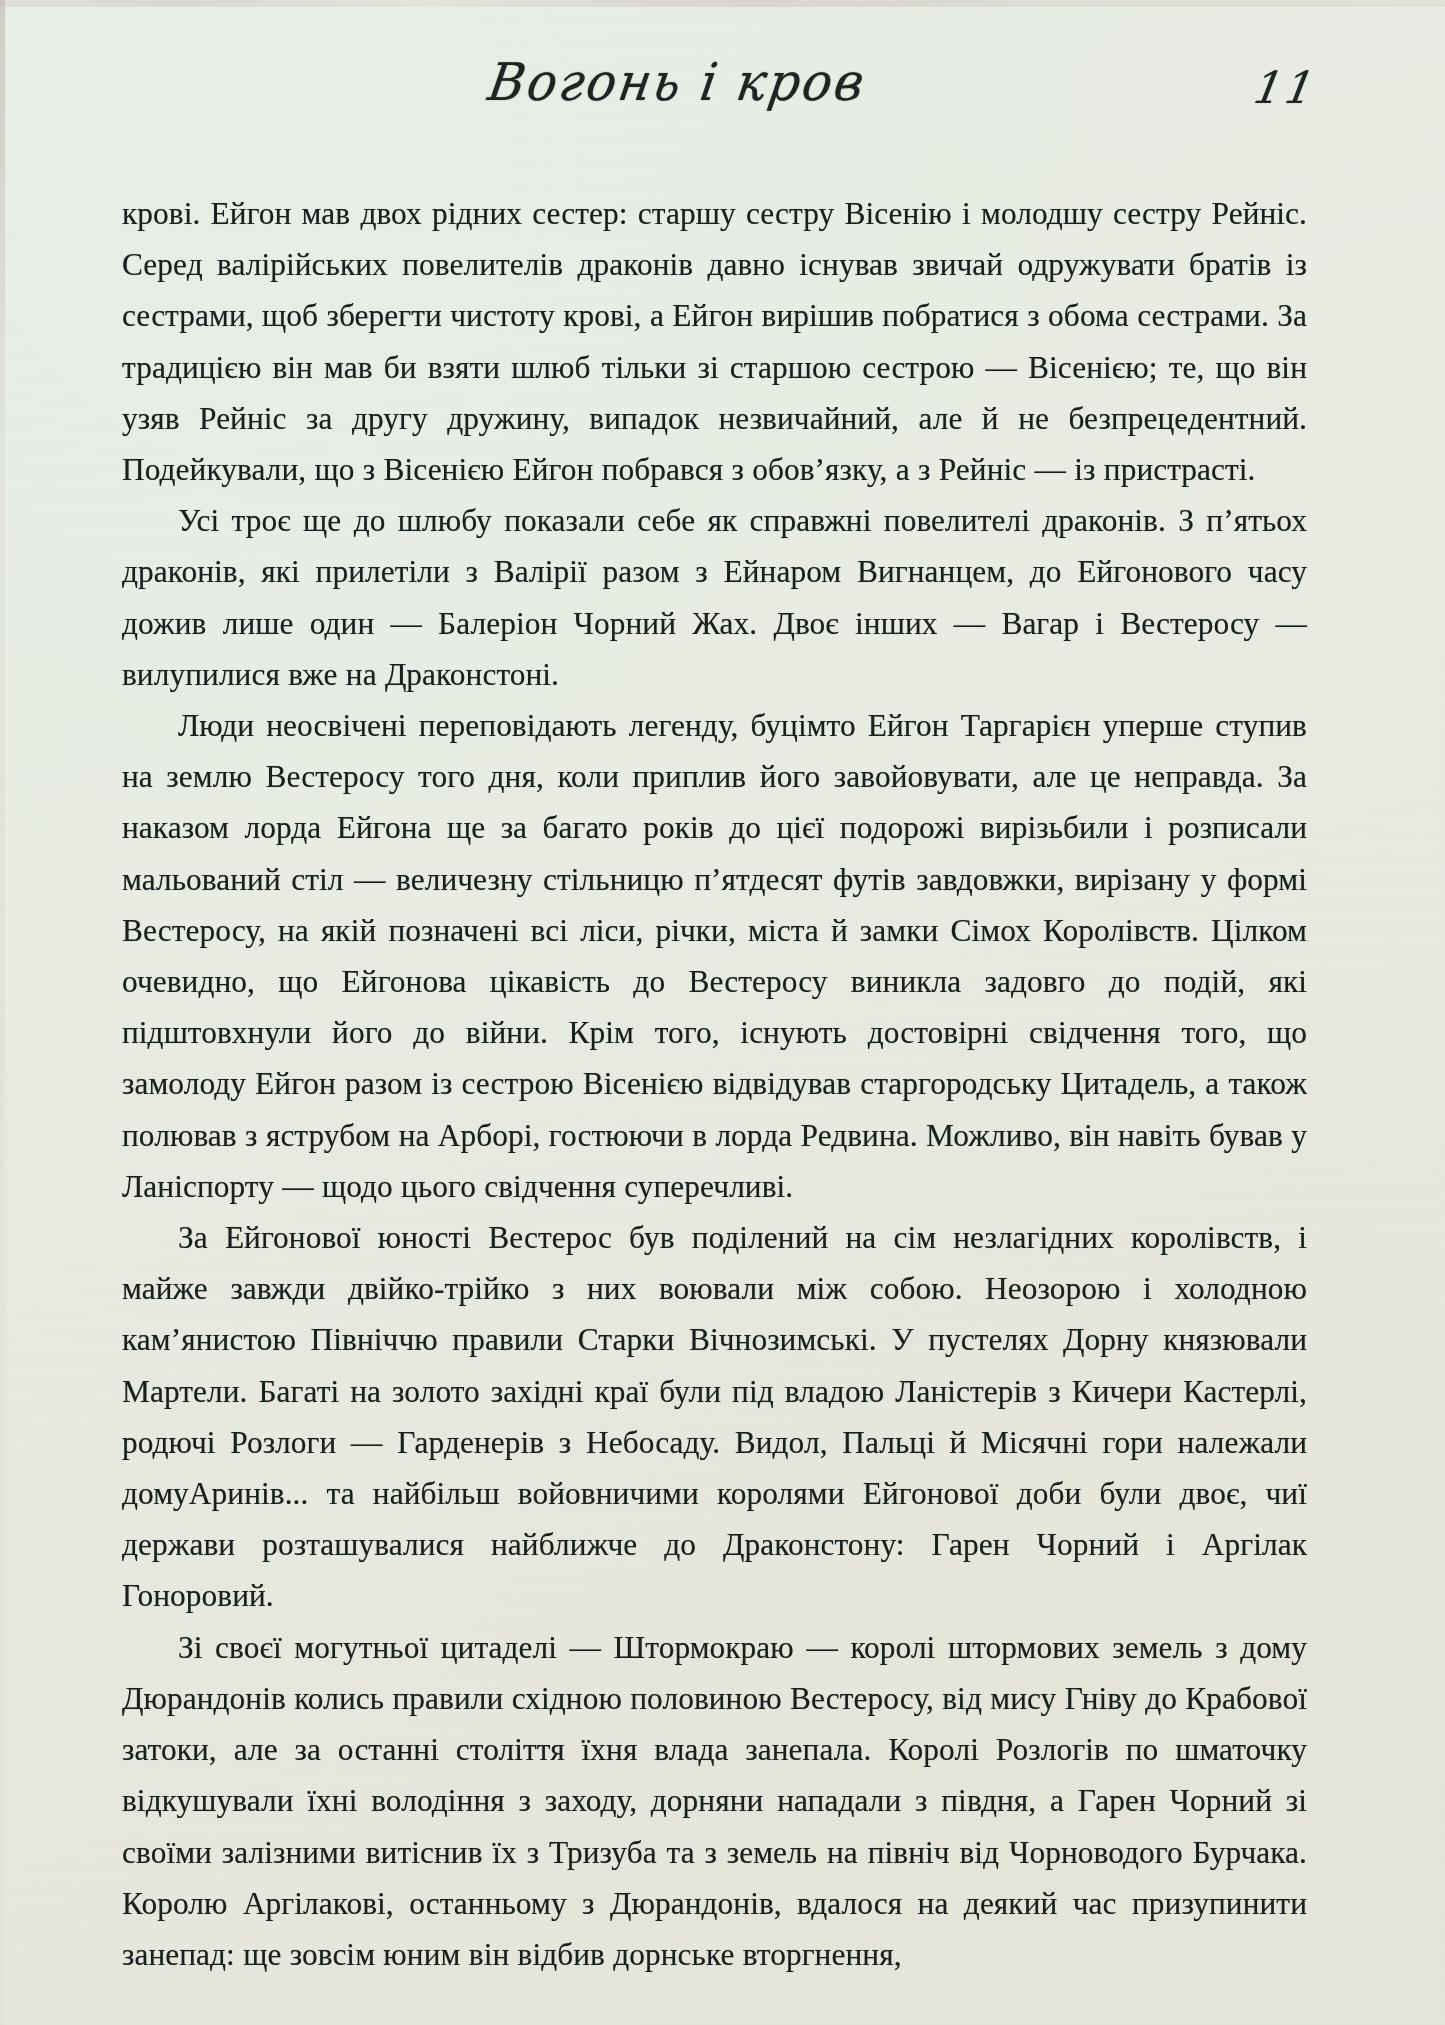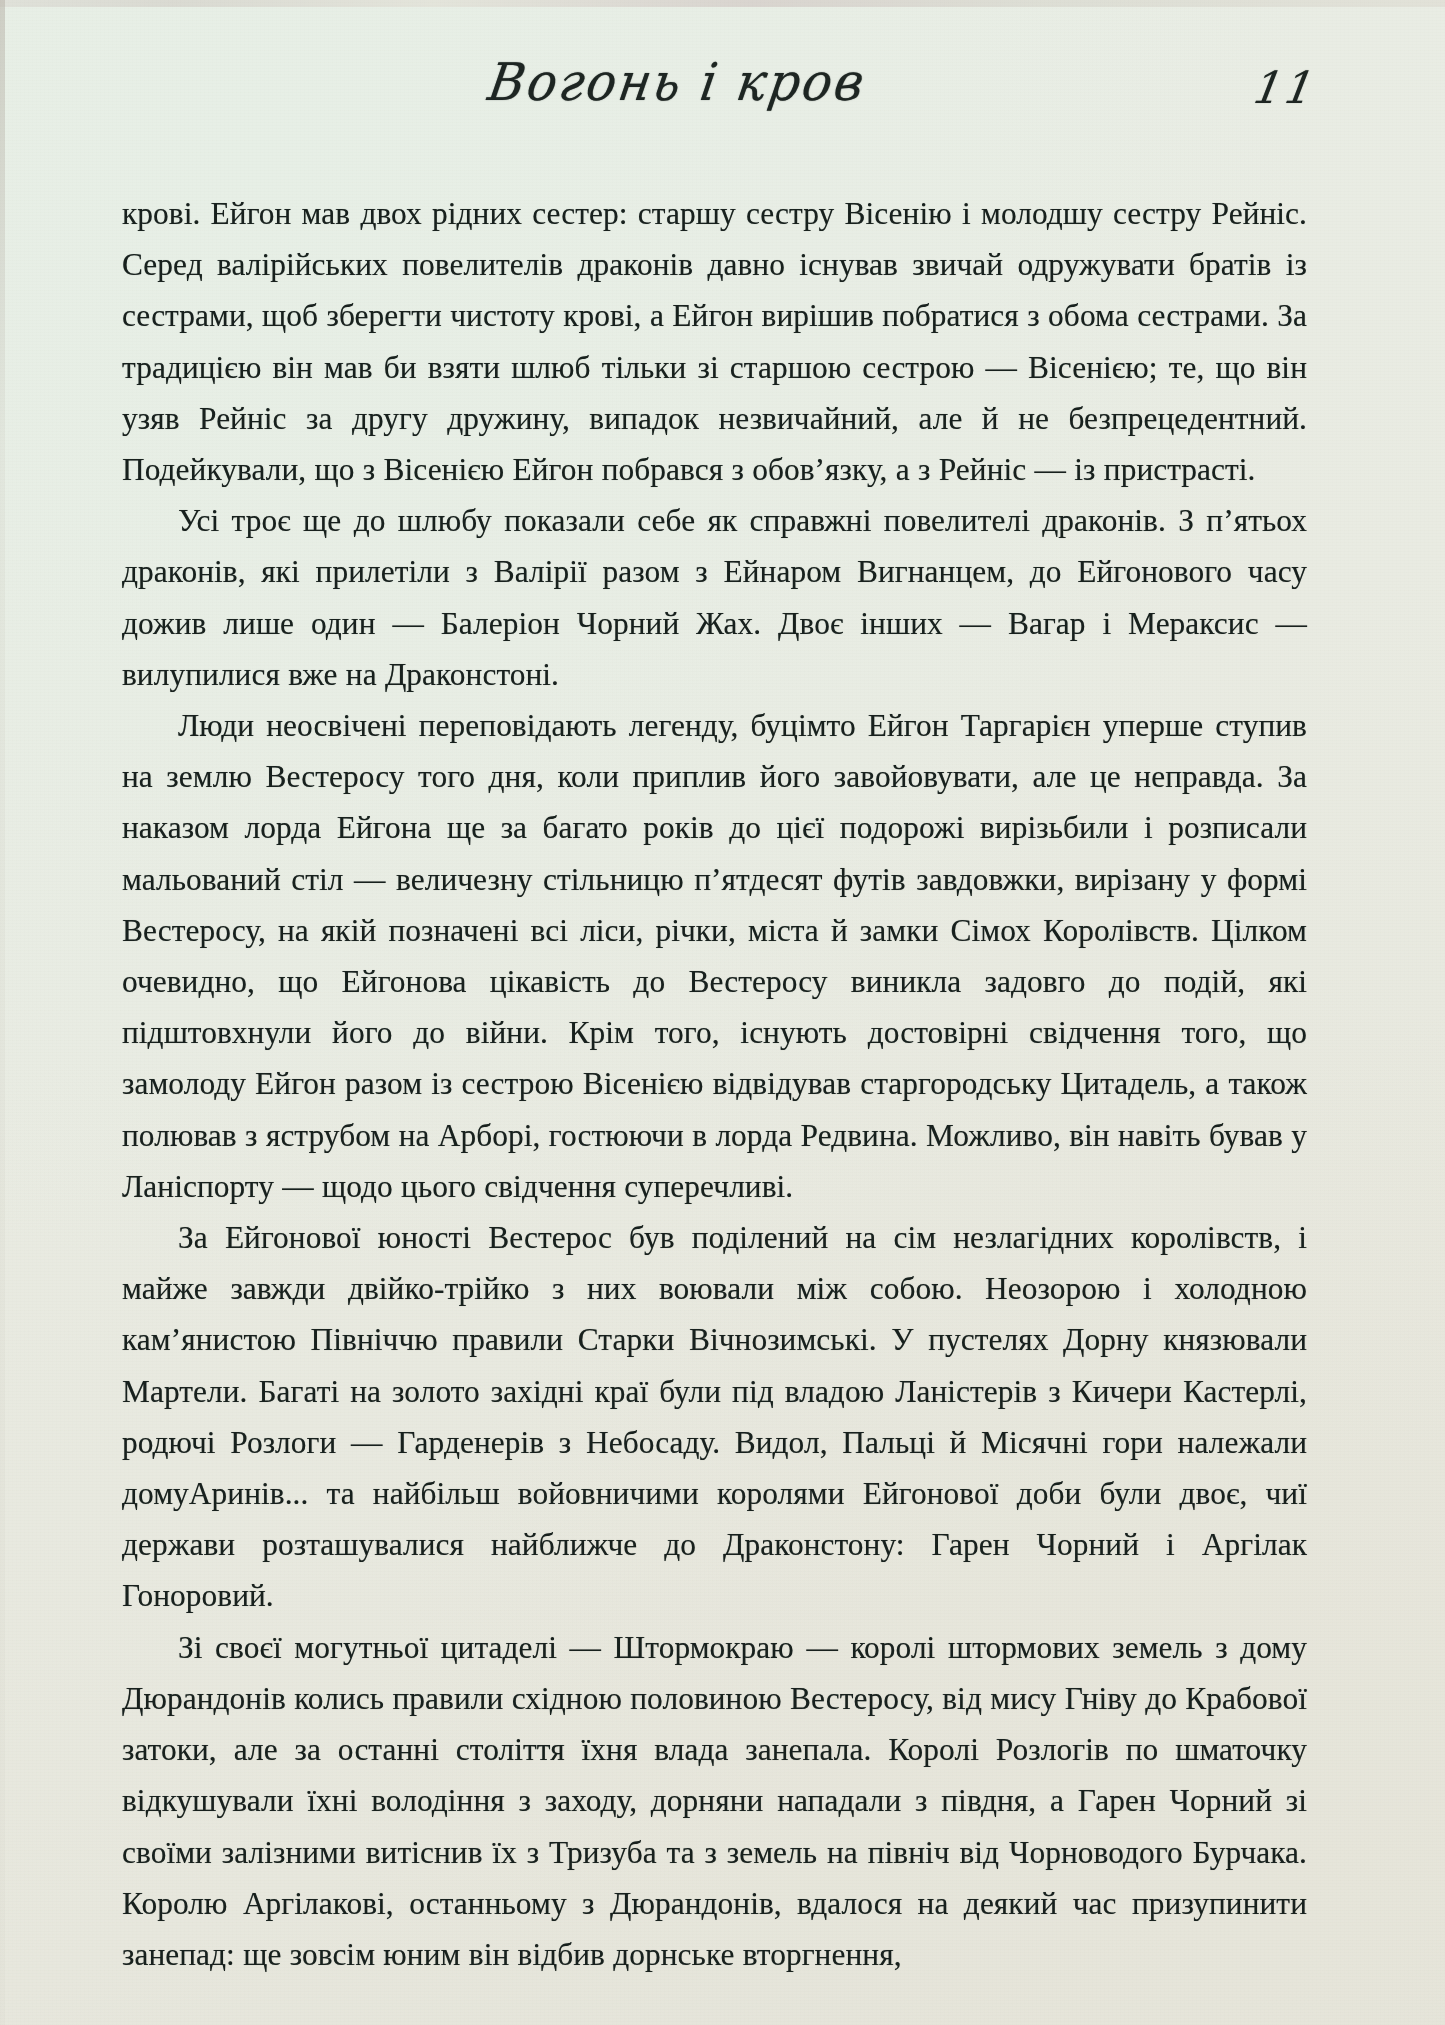--- a/index.html
+++ b/index.html
@@ -123,20 +123,20 @@
   <div class="scan-edge-top"></div>
   <div class="scan-edge-left"></div>
 
   <div class="header">
     <div class="running-title">Вогонь і кров</div>
     <div class="page-number">11</div>
   </div>
 
   <div class="textblock">
     <p class="para first">крові. Ейгон мав двох рідних сестер: старшу сестру Вісенію і молодшу сестру Рейніс. Серед валірійських повелителів драконів давно існував звичай одружувати братів із сестрами, щоб зберегти чистоту крові, а Ейгон вирішив побратися з обома сестрами. За традицією він мав би взяти шлюб тільки зі старшою сестрою — Вісенією; те, що він узяв Рейніс за другу дружину, випадок незвичайний, але й не безпрецедентний. Подейкували, що з Вісенією Ейгон побрався з обов’язку, а з Рейніс — із пристрасті.</p>
-    <p class="para">Усі троє ще до шлюбу показали себе як справжні повелителі драконів. З п’ятьох драконів, які прилетіли з Валірії разом з Ейнаром Вигнанцем, до Ейгонового часу дожив лише один — Балеріон Чорний Жах. Двоє інших — Вагар і Мераксис — вилупилися вже на Драконстоні.</p>
+    <p class="para">Усі троє ще до шлюбу показали себе як справжні повелителі драконів. З п’ятьох драконів, які прилетіли з Валірії разом з Ейнаром Вигнанцем, до Ейгонового часу дожив лише один — Балеріон Чорний Жах. Двоє інших — Вагар і Вестеросу — вилупилися вже на Драконстоні.</p>
     <p class="para">Люди неосвічені переповідають легенду, буцімто Ейгон Таргарієн уперше ступив на землю Вестеросу того дня, коли приплив його завойовувати, але це неправда. За наказом лорда Ейгона ще за багато років до цієї подорожі вирізьбили і розписали мальований стіл — величезну стільницю п’ятдесят футів завдовжки, вирізану у формі Вестеросу, на якій позначені всі ліси, річки, міста й замки Сімох Королівств. Цілком очевидно, що Ейгонова цікавість до Вестеросу виникла задовго до подій, які підштовхнули його до війни. Крім того, існують достовірні свідчення того, що замолоду Ейгон разом із сестрою Вісенією відвідував старгородську Цитадель, а також полював з яструбом на Арборі, гостюючи в лорда Редвина. Можливо, він навіть бував у Ланіспорту — щодо цього свідчення суперечливі.</p>
     <p class="para">За Ейгонової юності Вестерос був поділений на сім незлагідних королівств, і майже завжди двійко-трійко з них воювали між собою. Неозорою і холодною кам’янистою Північчю правили Старки Вічнозимські. У пустелях Дорну князювали Мартели. Багаті на золото західні краї були під владою Ланістерів з Кичери Кастерлі, родючі Розлоги — Гарденерів з Небосаду. Видол, Пальці й Місячні гори належали домуАринів... та найбільш войовничими королями Ейгонової доби були двоє, чиї держави розташувалися найближче до Драконстону: Гарен Чорний і Аргілак Гоноровий.</p>
     <p class="para">Зі своєї могутньої цитаделі — Штормокраю — королі штормових земель з дому Дюрандонів колись правили східною половиною Вестеросу, від мису Гніву до Крабової затоки, але за останні століття їхня влада занепала. Королі Розлогів по шматочку відкушували їхні володіння з заходу, дорняни нападали з півдня, а Гарен Чорний зі своїми залізними витіснив їх з Тризуба та з земель на північ від Чорноводого Бурчака. Королю Аргілакові, останньому з Дюрандонів, вдалося на деякий час призупинити занепад: ще зовсім юним він відбив дорнське вторгнення,</p>
   </div>
 
   <div class="grain"></div>
 </div>
 
 </body></html>

